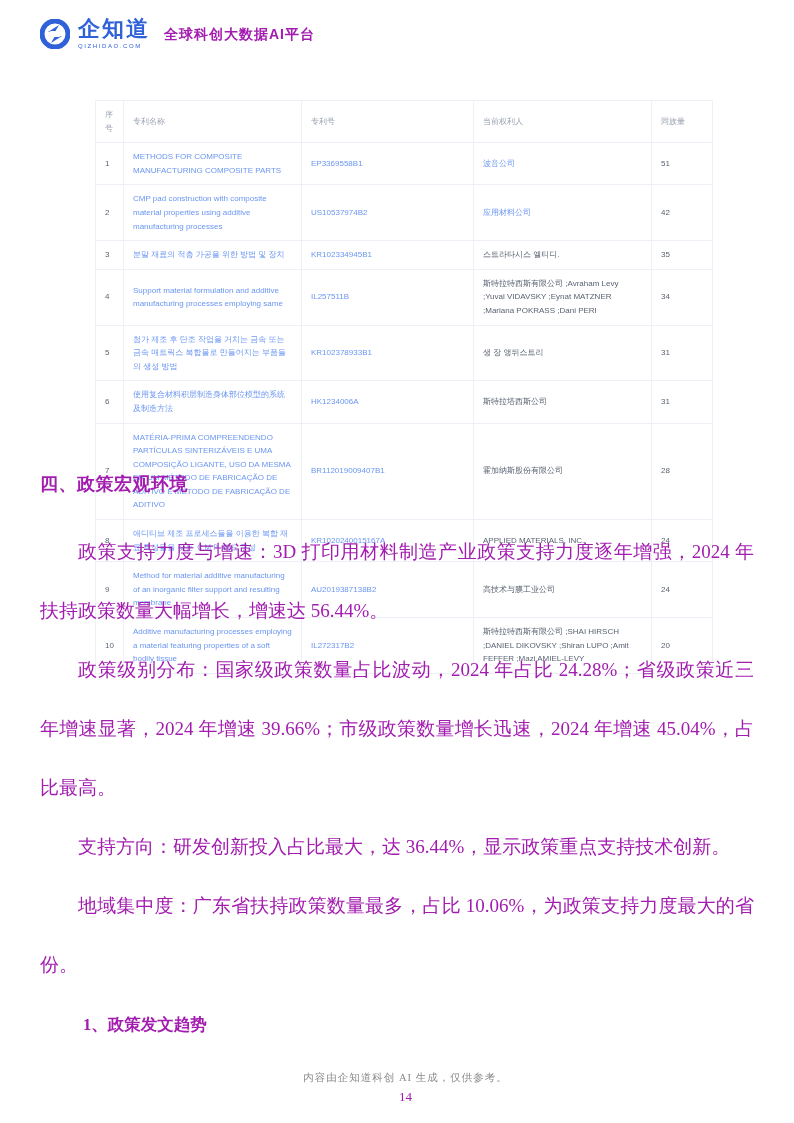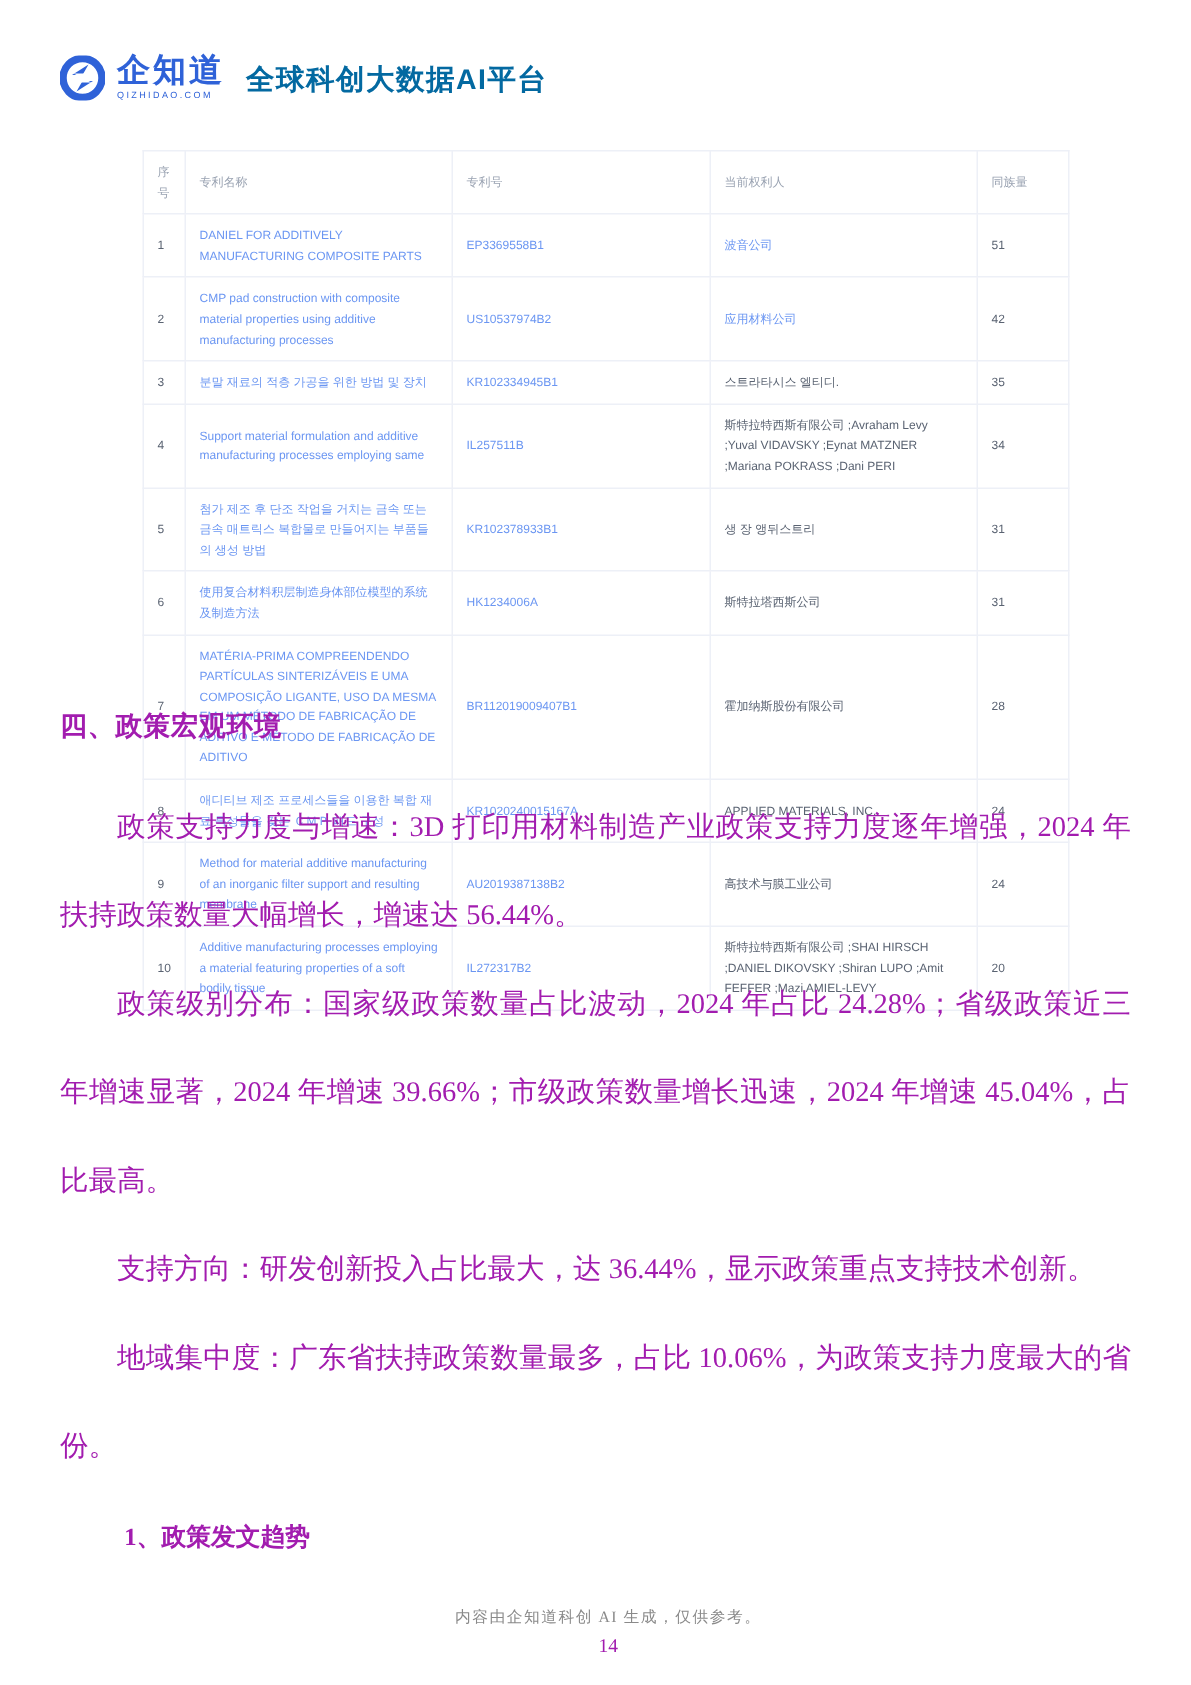--- a/index.html
+++ b/index.html
@@ -6,26 +6,26 @@
   html,body { background:#ffffff; }
   .page {
     position:relative;
     width:794px; height:1123px;
     margin:0 auto;
     background:#ffffff;
     font-family:"Liberation Sans", sans-serif;
     overflow:hidden;
   }
   
-  .brand-bar { position:absolute; top:36px; left:40px; display:flex; align-items:center; }
+  .brand-bar { position:absolute; top:18px; left:40px; display:flex; align-items:center; }
   .brand-logo { width:30px; height:30px; margin-right:8px; }
   .brand-text-block { display:flex; flex-direction:column; line-height:1; margin-right:14px; }
   .brand-name { font-size:22px; font-weight:bold; color:#2f62d8; letter-spacing:2px; }
   .brand-domain { font-size:6px; color:#2f62d8; letter-spacing:1.6px; margin-top:3px; }
-  .brand-tagline { font-size:19px; color:#0369a1; font-weight:bold; letter-spacing:1px; padding-top:2px; }
+  .brand-tagline { font-size:14px; color:#a21caf; font-weight:bold; letter-spacing:1px; padding-top:2px; }
   
   .patent-table {
     position:absolute; top:100px; left:95px;
     width:617px;
     border-collapse:collapse;
     font-size:8px;
     color:#5a6372;
     table-layout:fixed;
   }
   .patent-table th, .patent-table td {
@@ -82,21 +82,21 @@
         <th class="col-no">序号</th>
         <th class="col-name">专利名称</th>
         <th class="col-pno">专利号</th>
         <th class="col-holder">当前权利人</th>
         <th class="col-fam">同族量</th>
       </tr>
     </thead>
     <tbody>
       <tr>
         <td>1</td>
-        <td class="cell-link">DANIEL FOR ADDITIVELY MANUFACTURING COMPOSITE PARTS</td>
+        <td class="cell-link">METHODS FOR COMPOSITE MANUFACTURING COMPOSITE PARTS</td>
         <td class="cell-link">EP3369558B1</td>
         <td class="cell-link">波音公司</td>
         <td class="col-fam">51</td>
       </tr>
       <tr>
         <td>2</td>
         <td class="cell-link">CMP pad construction with composite material properties using additive manufacturing processes</td>
         <td class="cell-link">US10537974B2</td>
         <td class="cell-link">应用材料公司</td>
         <td class="col-fam">42</td>

